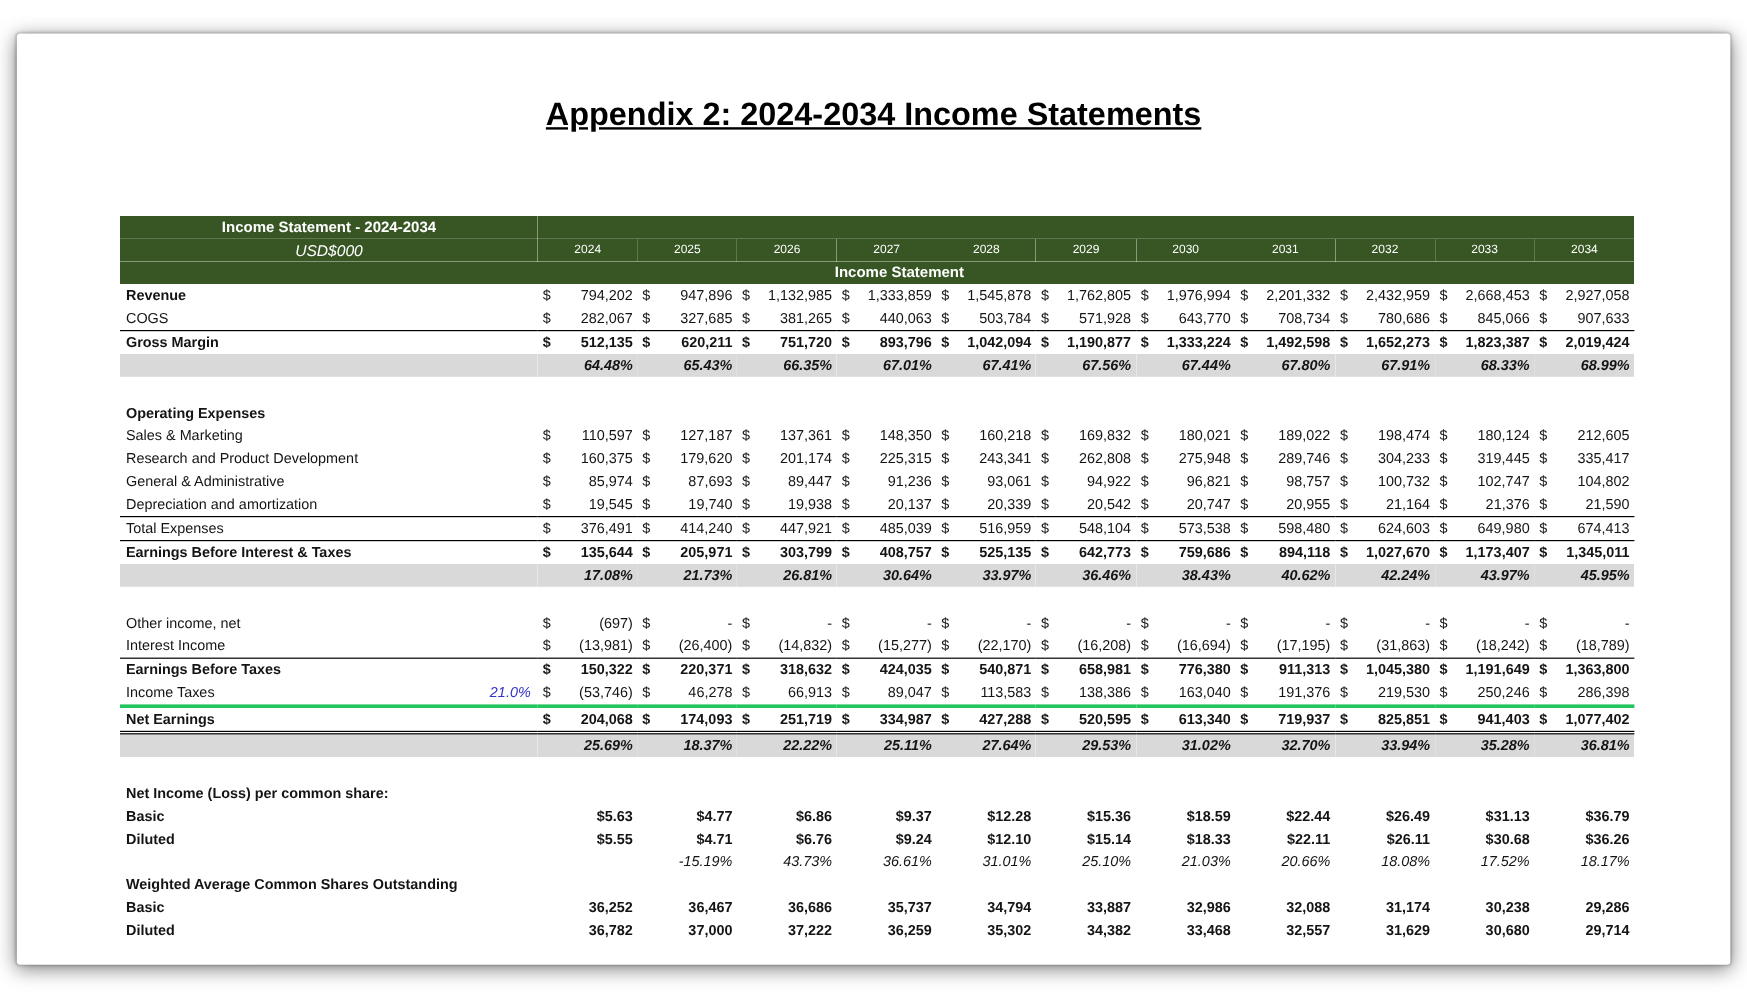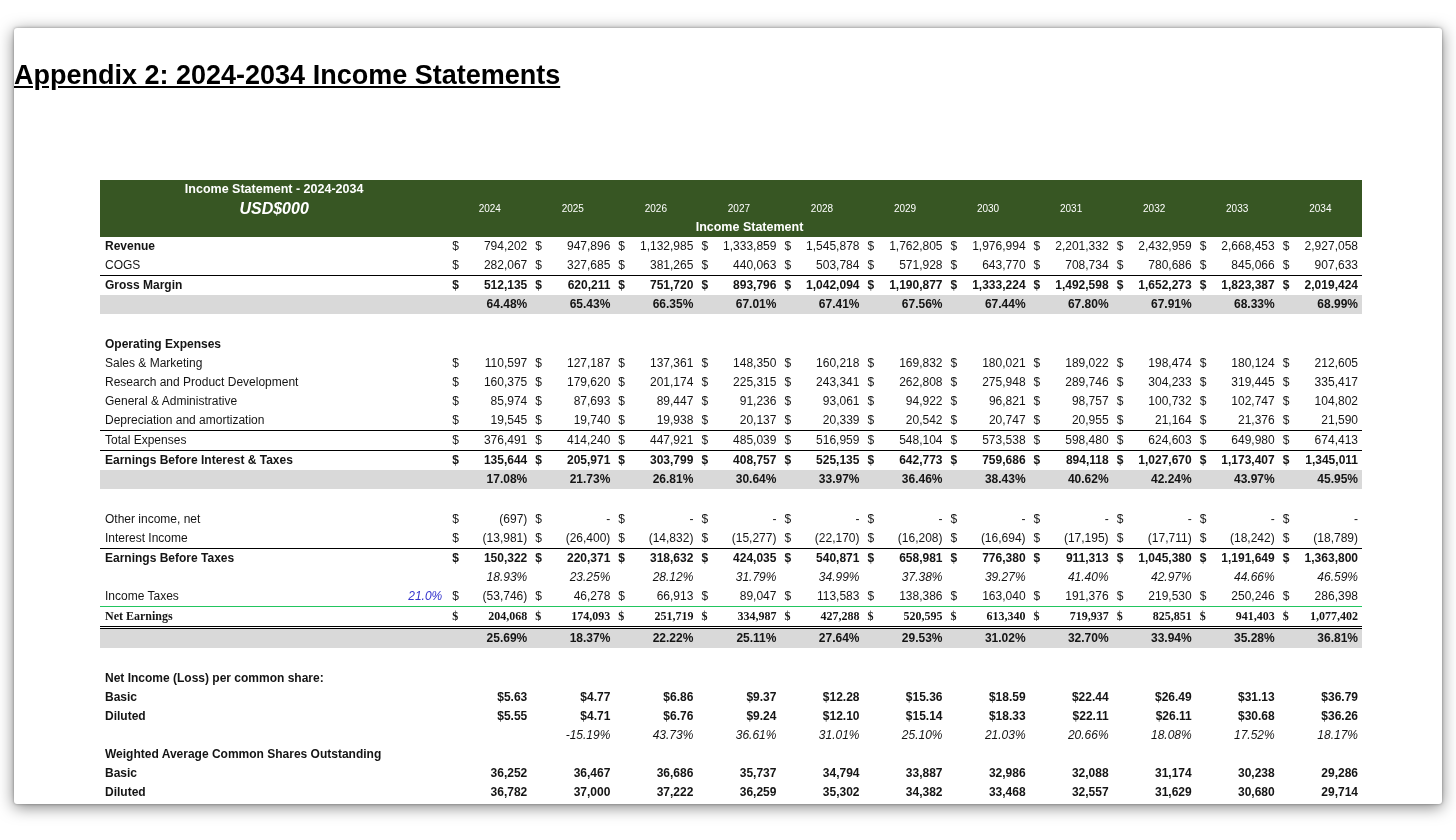--- a/index.html
+++ b/index.html
@@ -9,53 +9,53 @@
   .canvas { position:relative; width:1456px; height:840px; background:#ffffff; overflow:hidden; }
 
   .page {
     position:absolute; left:14px; top:28px; width:1428px; height:776px;
     background:#ffffff; border-radius:3px;
     box-shadow:0 3px 16px rgba(0,0,0,.5), 0 0 3px rgba(0,0,0,.35);
     overflow:hidden;
   }
 
   .title {
-    margin-top:32px; 
+    margin-top:52px; text-align:center;
     font-size:27px; font-weight:bold; text-decoration:underline; color:#000;
   }
 
   table.fin-table {
     position:absolute; left:86px; top:152px; width:1262px;
     border-collapse:collapse; table-layout:fixed;
     font-size:12px; color:#141414;
   }
   col.c-label { width:348px; }
   col.c-year  { width:83px; }
 
   th, td { padding:0 4px; height:19px; line-height:19px; white-space:nowrap; overflow:hidden; }
 
   
   tr.green th { background:var(--header_green, #375623); color:#fff; text-align:center; }
   th.ttl   { font-weight:bold; font-size:12.5px; }
-  th.units { font-style:italic; font-weight:bold; font-size:16px; }
+  th.units { font-style:italic; font-weight:normal; font-size:13px; }
   th.year-cell { text-align:right; font-weight:normal; font-size:10px; }
   th.sect  { font-weight:bold; font-size:12.5px;padding-left:41px; }
 
   td.label-col { text-align:left; padding-left:5px; }
   td.label-col.b { font-weight:bold; }
   td.val { text-align:right; }
   .acct { display:flex; justify-content:space-between; }
 
   .lblflex { display:flex; justify-content:space-between; align-items:baseline; }
   .note { color:var(--note_blue, #3333CC); font-style:italic; padding-right:2px; }
 
   tr.row-total td { font-weight:bold; border-top:1px solid #000; }
   tr.row-rule  td { border-top:1px solid #000; border-bottom:1px solid #000; }
-  tr.row-net   td { font-weight:bold; border-top:1px solid #22c55e; border-bottom:3px double #000;font-family:Liberation Serif, serif; }
-  tr.row-pct-gray td { background:var(--band_gray, #D9D9D9); font-weight:bold; }
+  tr.row-net   td { font-weight:bold; border-top:3px solid #22c55e; border-bottom:3px double #000; }
+  tr.row-pct-gray td { background:var(--band_gray, #D9D9D9); font-weight:bold; font-style:italic; }
   tr.row-pct td { font-style:italic; }
   tr.row-section td { font-weight:bold; }
   tr.row-eps td, tr.row-shares td { font-weight:bold; }
   tr.row-spacer td { height:21px; line-height:21px; }
 </style>
 </head>
 <body>
 
 <div class="canvas">
   <div class="page">
@@ -909,21 +909,21 @@
             </td>
             <td class="val">
               <div class="acct">
                 <span class="dollar">$</span>
                 <span class="num">(17,195)</span>
               </div>
             </td>
             <td class="val">
               <div class="acct">
                 <span class="dollar">$</span>
-                <span class="num">(17,711)</span>
+                <span class="num">(31,863)</span>
               </div>
             </td>
             <td class="val">
               <div class="acct">
                 <span class="dollar">$</span>
                 <span class="num">(18,242)</span>
               </div>
             </td>
             <td class="val">
               <div class="acct">
@@ -993,34 +993,20 @@
                 <span class="dollar">$</span>
                 <span class="num">1,191,649</span>
               </div>
             </td>
             <td class="val">
               <div class="acct">
                 <span class="dollar">$</span>
                 <span class="num">1,363,800</span>
               </div>
             </td>
-          </tr>
-          <tr class="row row-pct">
-            <td class="label-col"></td>
-            <td class="val">18.93%</td>
-            <td class="val">23.25%</td>
-            <td class="val">28.12%</td>
-            <td class="val">31.79%</td>
-            <td class="val">34.99%</td>
-            <td class="val">37.38%</td>
-            <td class="val">39.27%</td>
-            <td class="val">41.40%</td>
-            <td class="val">42.97%</td>
-            <td class="val">44.66%</td>
-            <td class="val">46.59%</td>
           </tr>
           <tr class="row row-data">
             <td class="label-col">
               <div class="lblflex">
                 <span class="lbl">Income Taxes</span>
                 <span class="note">21.0%</span>
               </div>
             </td>
             <td class="val">
               <div class="acct">

